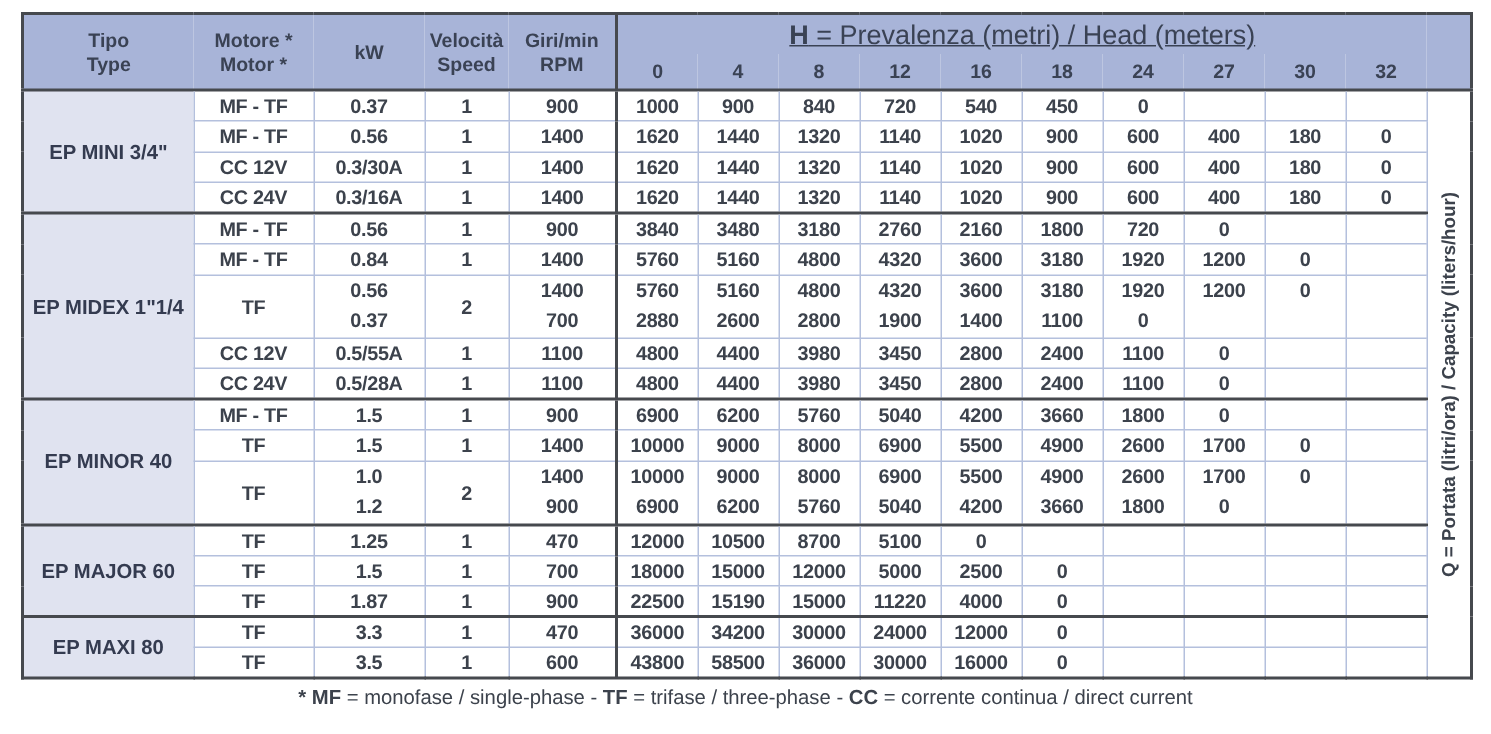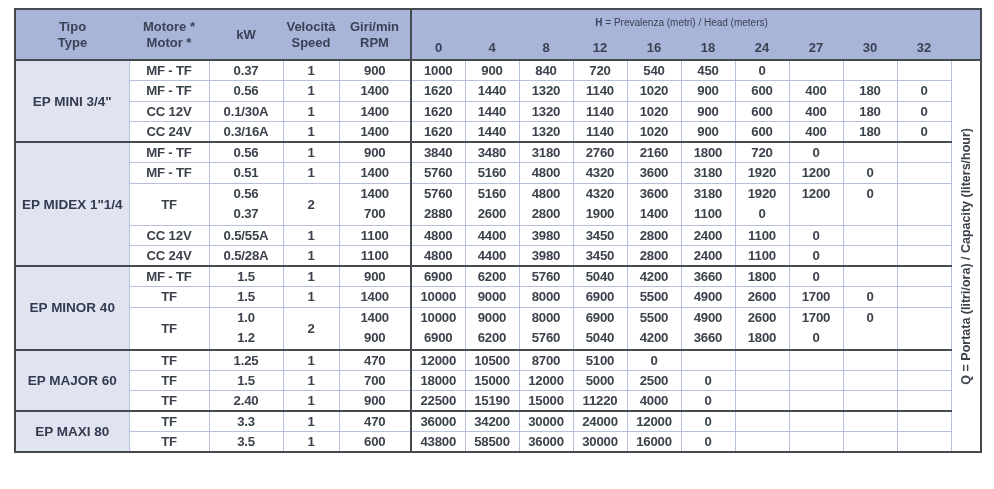--- a/index.html
+++ b/index.html
@@ -21,21 +21,21 @@
     border-collapse:collapse;table-layout:fixed;
     border:2px solid var(--border-dark);
   }
   thead th{
     background:var(--header-bg);color:var(--header-text);
     font-weight:bold;font-size:13px;line-height:16px;
     padding:0;text-align:center;vertical-align:middle;border:0;
   }
   thead tr.h-title-row{height:27px;}
   thead tr.h-num-row{height:24px;}
-  thead th.h-title{font-weight:normal;font-size:10px;}
+  thead th.h-title{font-weight:normal;font-size:18px;text-decoration:underline;}
   thead th.h-title b{font-weight:bold;}
   thead th.bd-r-dark, td.bd-r-dark{border-right:2px solid var(--border-dark) !important;margin-top:24px;}
   tbody td{
     border:1px solid var(--border-light);
     background:#ffffff;color:var(--text);
     font-size:13.2px;font-weight:bold;letter-spacing:-0.2px;
     padding:0;text-align:center;vertical-align:middle;
   }
   tbody tr.single{height:20.5px;}
   tbody tr.double{height:41px;}
@@ -151,21 +151,21 @@
           <td>1140</td>
           <td>1020</td>
           <td>900</td>
           <td>600</td>
           <td>400</td>
           <td>180</td>
           <td>0</td>
         </tr>
         <tr class="single">
           <td>CC 12V</td>
-          <td>0.1/30A</td>
+          <td>0.3/30A</td>
           <td>1</td>
           <td class="bd-r-dark">1400</td>
           <td>1620</td>
           <td>1440</td>
           <td>1320</td>
           <td>1140</td>
           <td>1020</td>
           <td>900</td>
           <td>600</td>
           <td>400</td>
@@ -200,21 +200,21 @@
           <td>2760</td>
           <td>2160</td>
           <td>1800</td>
           <td>720</td>
           <td>0</td>
           <td></td>
           <td></td>
         </tr>
         <tr class="single">
           <td>MF - TF</td>
-          <td>0.51</td>
+          <td>0.84</td>
           <td>1</td>
           <td class="bd-r-dark">1400</td>
           <td>5760</td>
           <td>5160</td>
           <td>4800</td>
           <td>4320</td>
           <td>3600</td>
           <td>3180</td>
           <td>1920</td>
           <td>1200</td>
@@ -418,21 +418,21 @@
           <td>5000</td>
           <td>2500</td>
           <td>0</td>
           <td></td>
           <td></td>
           <td></td>
           <td></td>
         </tr>
         <tr class="single">
           <td>TF</td>
-          <td>2.40</td>
+          <td>1.87</td>
           <td>1</td>
           <td class="bd-r-dark">900</td>
           <td>22500</td>
           <td>15190</td>
           <td>15000</td>
           <td>11220</td>
           <td>4000</td>
           <td>0</td>
           <td></td>
           <td></td>
@@ -467,13 +467,14 @@
           <td>30000</td>
           <td>16000</td>
           <td>0</td>
           <td></td>
           <td></td>
           <td></td>
           <td></td>
         </tr>
       </tbody>
   </table>
+  <div class="footnote" id="footnote"><b>* MF</b><span> = monofase / single-phase - </span><b>TF</b><span> = trifase / three-phase - </span><b>CC</b><span> = corrente continua / direct current</span></div>
 </div>
 
 </body></html>

